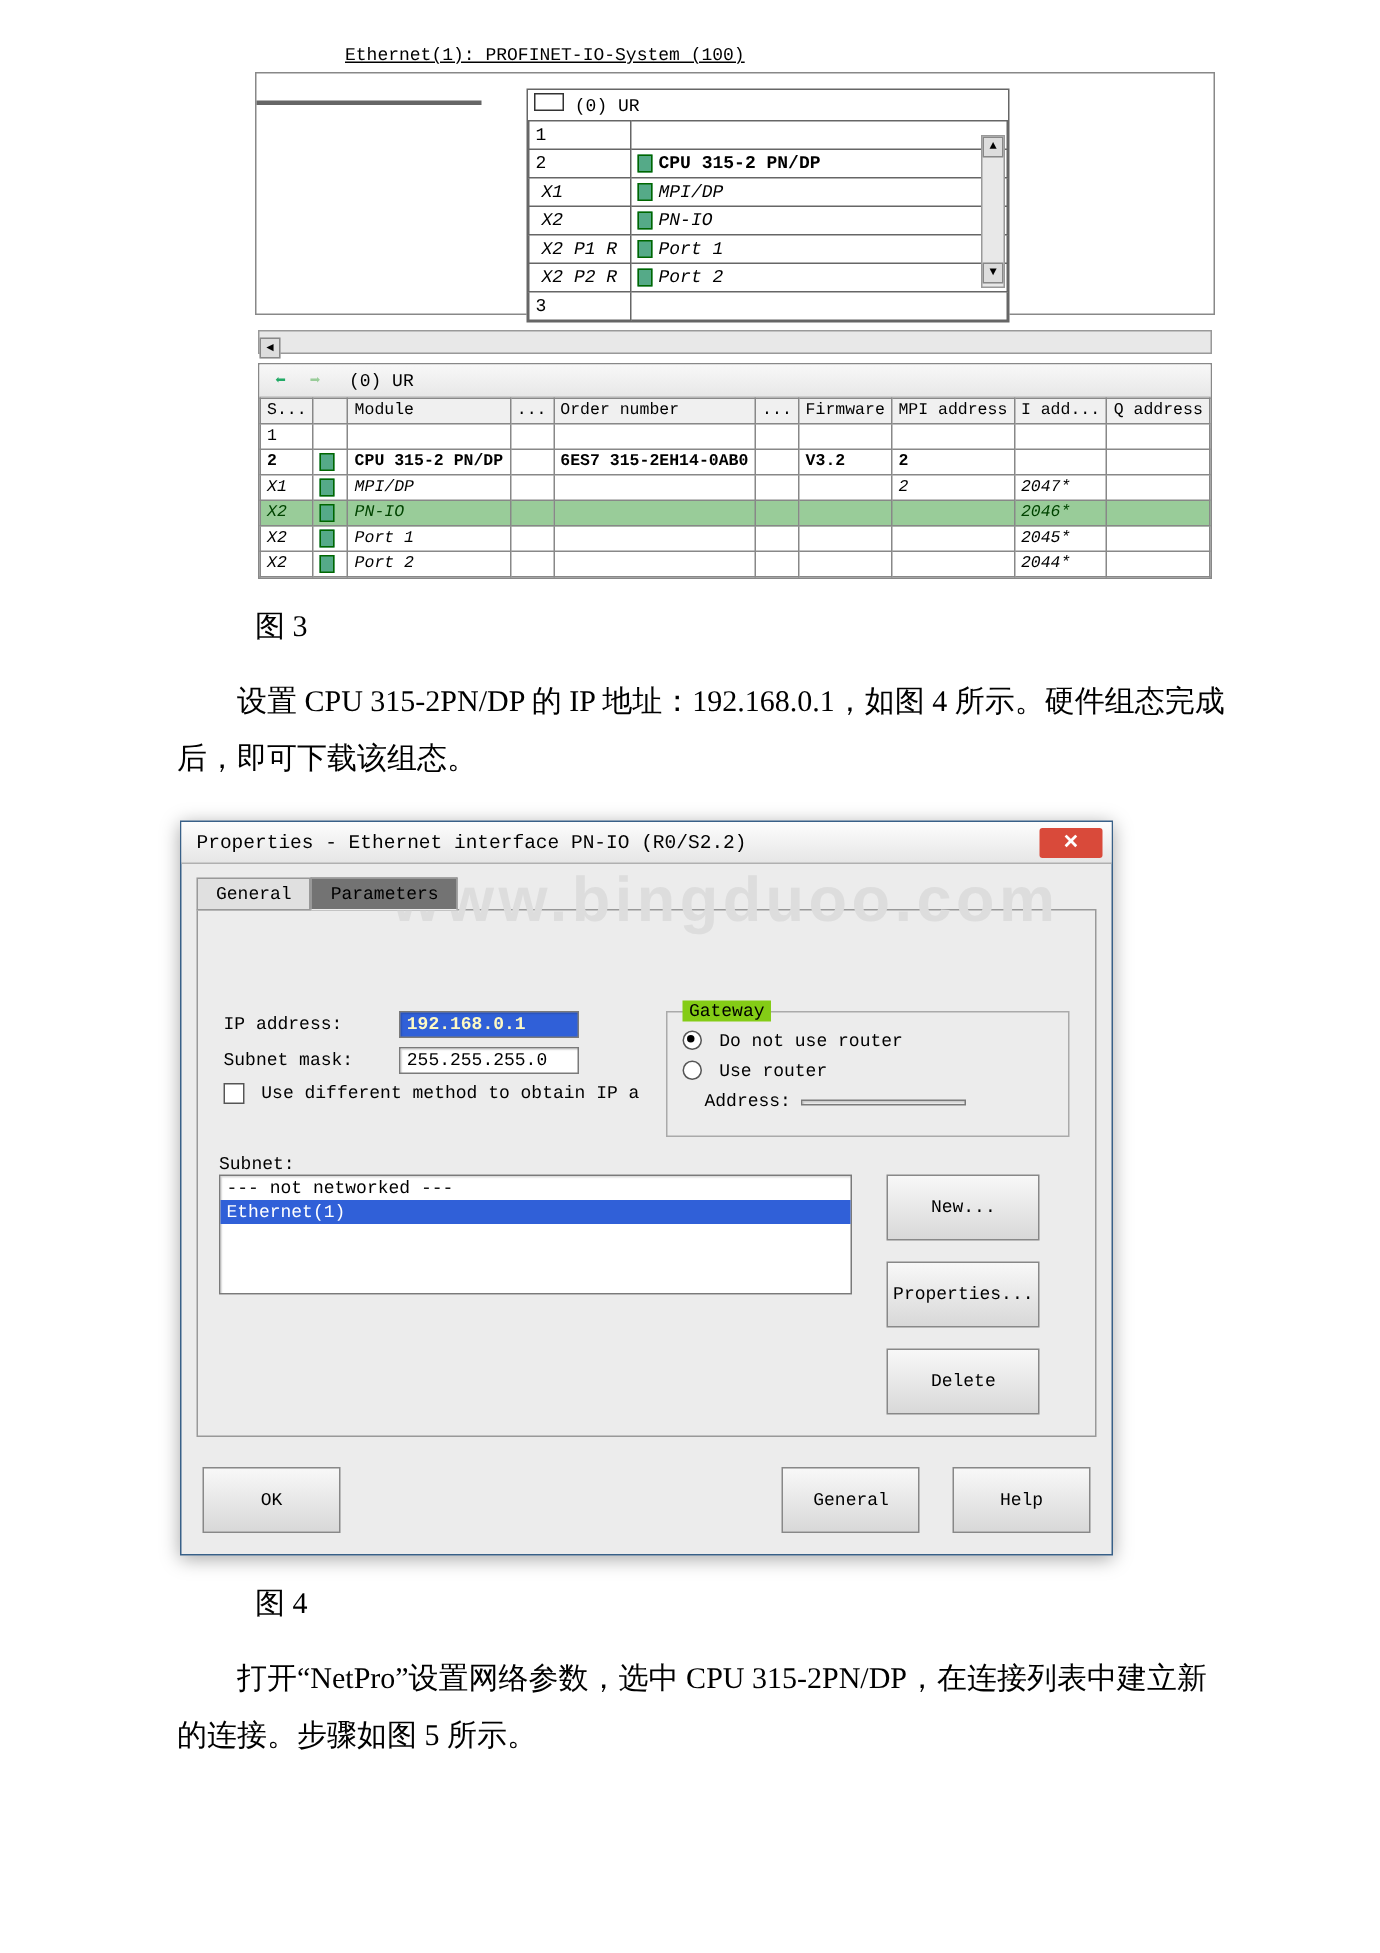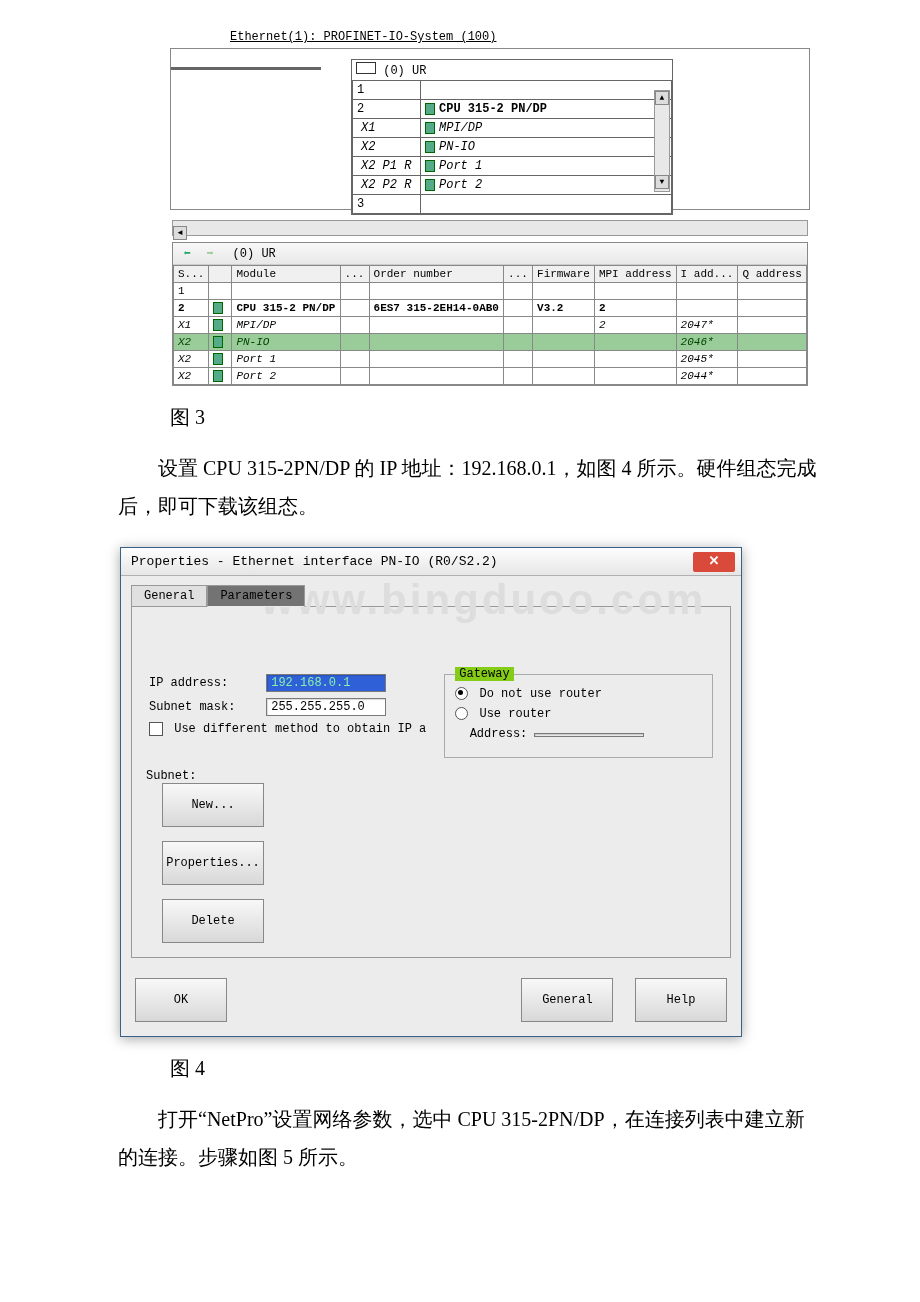--- a/index.html
+++ b/index.html
@@ -245,21 +245,22 @@
   .text-input {
     display: inline-block;
     border: 1px solid #7a7a7a;
     background: #fff;
     padding: 1px 4px;
     width: 110px;
     box-shadow: inset 1px 1px 1px rgba(0,0,0,0.15);
   }
   .text-input.sel {
     background: #3060d8;
-    color: #86efac;
+    color: #fef9c3;
+    font-weight: bold;
   }
   .check {
     display: inline-block;
     width: 12px;
     height: 12px;
     border: 1px solid #555;
     background: #fff;
     vertical-align: middle;
     margin-right: 4px;
   }
@@ -537,20 +538,24 @@
           </div>
         </div>
       </td>
     </tr>
         </tbody>
       </table>
 
     <div style="margin-top:8px">
       <div>Subnet:</div>
       <div>
+        <div class="listbox" style="display:inline-block;vertical-align:top">
+          <div class="listbox-item">--- not networked ---</div>
+          <div class="listbox-item sel">Ethernet(1)</div>
+        </div>
         <div class="btn-col">
           <div class="btn">New...</div><br><br>
           <div class="btn">Properties...</div><br><br>
           <div class="btn">Delete</div>
         </div>
       </div>
     </div>
   </div>
   <div class="dialog-footer">
     <span class="btn">OK</span>

